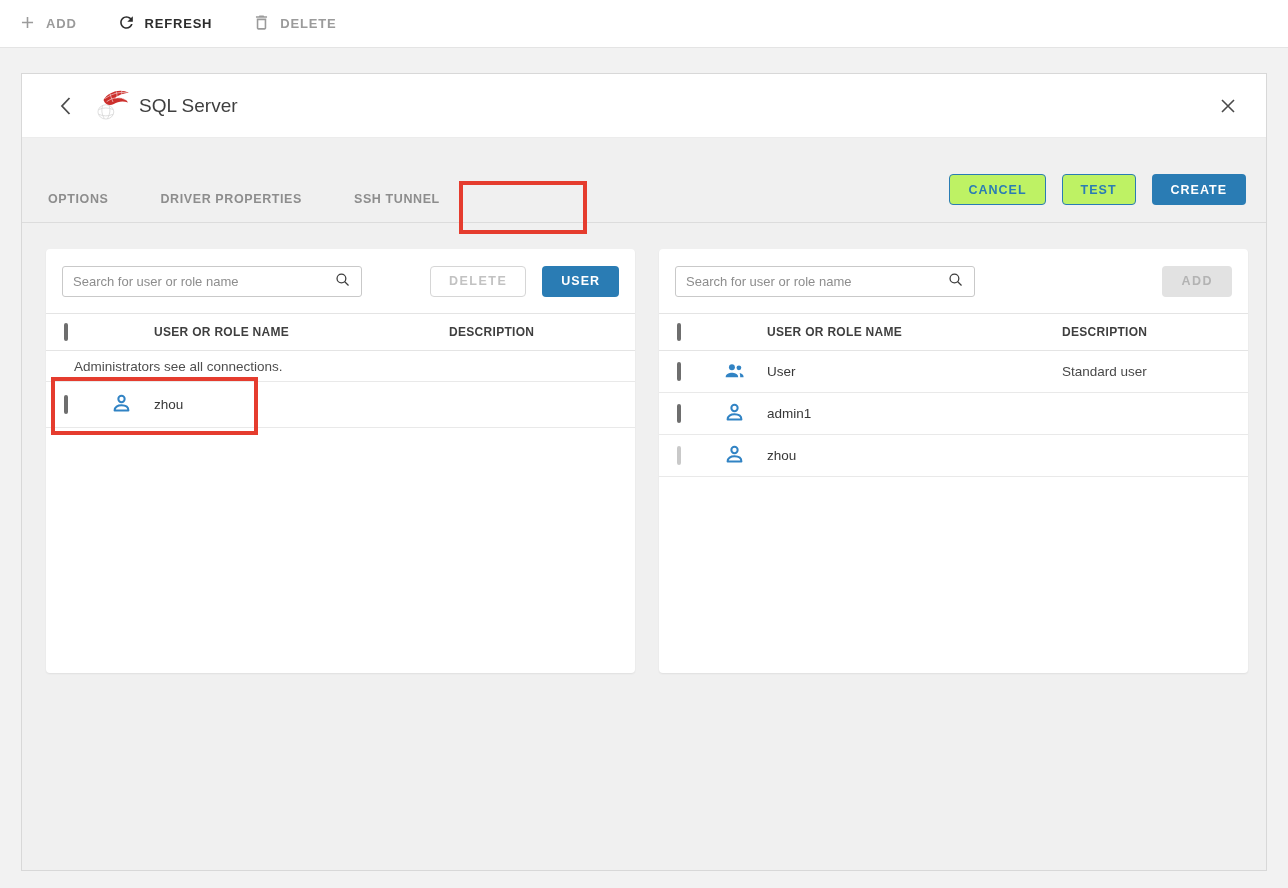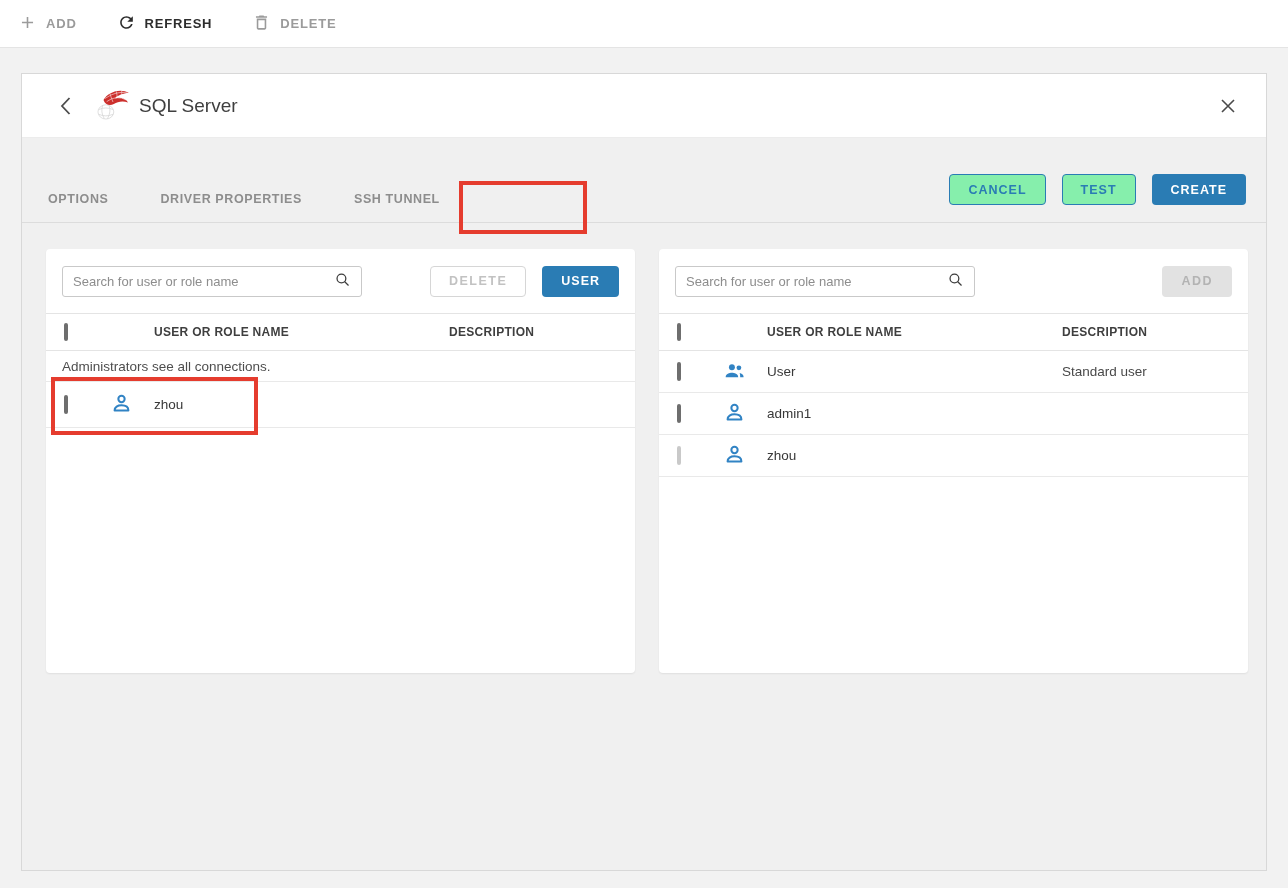--- a/index.html
+++ b/index.html
@@ -53,21 +53,21 @@
     background:var(--primary);
   }
   
   .dlg-actions { position:absolute; top:100px; right:20px; display:flex; gap:16px; }
   .btn {
     height:31px; border-radius:4px; font-family:inherit;
     font-size:12.5px; font-weight:700; letter-spacing:1px;
     display:flex; align-items:center; justify-content:center; cursor:pointer;
     padding:0 18px; border:1px solid transparent;
   }
-  .btn-outline { background:#86efac; border-color:var(--primary); color:var(--primary); }
+  .btn-outline { background:#bef264; border-color:var(--primary); color:var(--primary); }
   .btn-filled  { background:var(--primary); color:#ffffff; }
   .btn-disabled-outline { background:#ffffff; border-color:#d6d6d6; color:#c2c2c2; cursor:default; letter-spacing:1.5px; }
   .btn-disabled-filled  { background:#e2e2e2; color:#b3b3b3; cursor:default; letter-spacing:1.5px; }
   
   .panel {
     position:absolute; top:175px; width:589px; height:424px;
     background:#ffffff; border-radius:4px;
     box-shadow:0 1px 2px rgba(0,0,0,0.07);
   }
   .panel-left  { left:24px; }
@@ -93,21 +93,21 @@
   }
   .thead {
     height:38px; border-top:1px solid #e4e4e4; border-bottom:1px solid #e4e4e4;
     font-size:12px; font-weight:700; letter-spacing:0.3px; color:#3f3f3f;
   }
   .cell-cb { padding-left:18px; }
   .cell-name { padding-left:10px; }
   .trow { height:42px; border-bottom:1px solid #e9e9e9; font-size:13.5px; color:#383838; }
   .trow-tall { height:46px; }
   .note-row {
-    height:31px; display:flex; align-items:center; padding-left:16px;
+    height:31px; display:flex; align-items:center; padding-left:28px;
     font-size:13.5px; color:#4e4e4e; border-bottom:1px solid #e9e9e9;
   }
   .cb { width:16px; height:16px; border:2px solid #6e6e6e; border-radius:2px; background:#fff; cursor:pointer; }
   .cb.disabled { border-color:#c9c9c9; cursor:default; }
   .cell-icon { display:flex; justify-content:center; }
   .desc-text { font-size:13.5px; color:#484848; }
   
   .annotation { position:absolute; border:4px solid var(--annotation); pointer-events:none; z-index:5; }
   .anno-tab  { left:437px; top:107px; width:128px; height:53px; }
 </style>

